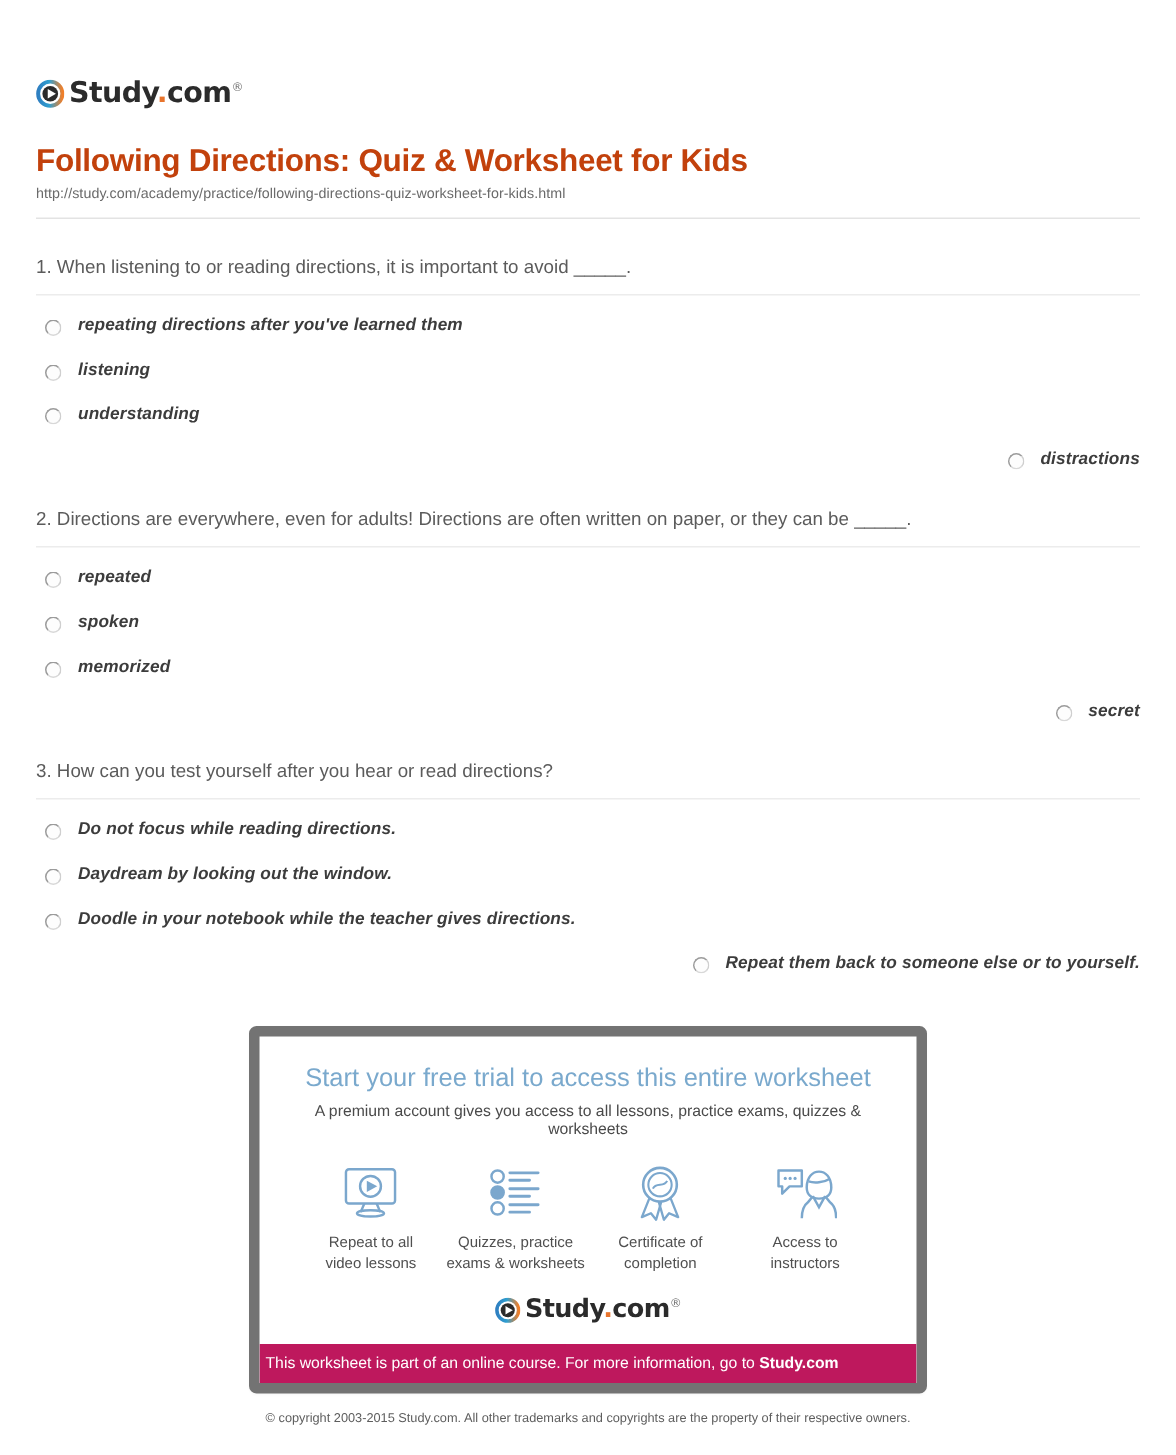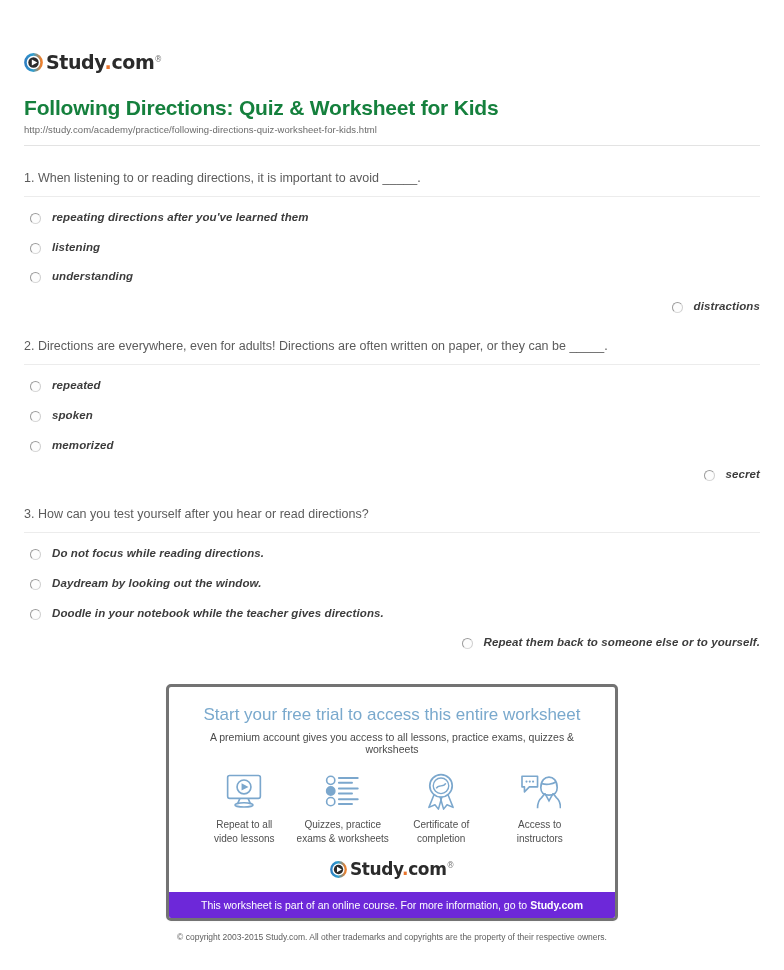--- a/index.html
+++ b/index.html
@@ -59,21 +59,21 @@
     font-weight: 400;
   }
 
   .title-block {
     padding: 22px 12px 0 12px;
   }
   h1.page-title {
     font-family: "Liberation Sans", sans-serif;
     font-size: 21px;
     font-weight: bold;
-    color: #15803d;
+    color: #c2410c;
     margin: 0 0 4px 0;
     letter-spacing: -0.2px;
   }
   .page-url {
     font-size: 9.5px;
     color: #6a6a6a;
     letter-spacing: 0.05px;
     margin: 0;
     font-family: "Liberation Sans", sans-serif;
   }
@@ -132,21 +132,21 @@
   }
 
   
   .promo-wrap {
     margin-top: 34px;
     display: flex;
     justify-content: center;
   }
   .promo-card {
     width: 452px;
-    border: 3px solid #737373;
+    border: 7px solid #737373;
     border-radius: 5px;
     background: #fff;
     box-sizing: border-box;
     overflow: hidden;
     box-shadow: 0 1px 2px rgba(0,0,0,0.03);
   }
   .promo-head {
     text-align: center;
     padding: 18px 18px 0 18px;
   }
@@ -187,23 +187,22 @@
   }
   .promo-logo-row {
     display: flex;
     justify-content: center;
     align-items: center;
     padding: 12px 0 14px 0;
   }
   .promo-logo-row .logo-text { font-size: 17px; }
   .promo-logo-row .logo-mark { width: 17px; height: 17px; flex-basis: 17px; }
   .promo-banner {
-    background: #6d28d9;
+    background: #be185d;
     color: #ffffff;
-    text-align: center;
     font-size: 10.5px;
     padding: 7px 4px;
     font-family: "Liberation Sans", sans-serif;
   }
   .promo-banner b { font-weight: bold; }
 
   
   .footer {
     text-align: center;
     font-size: 8.5px;

